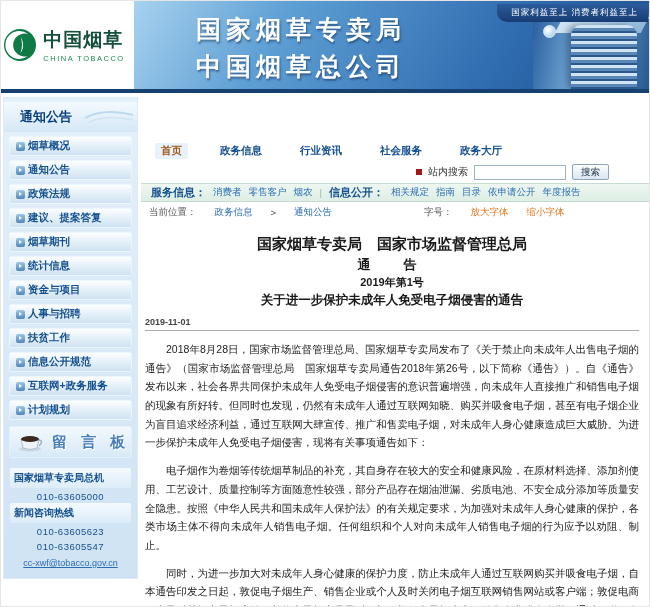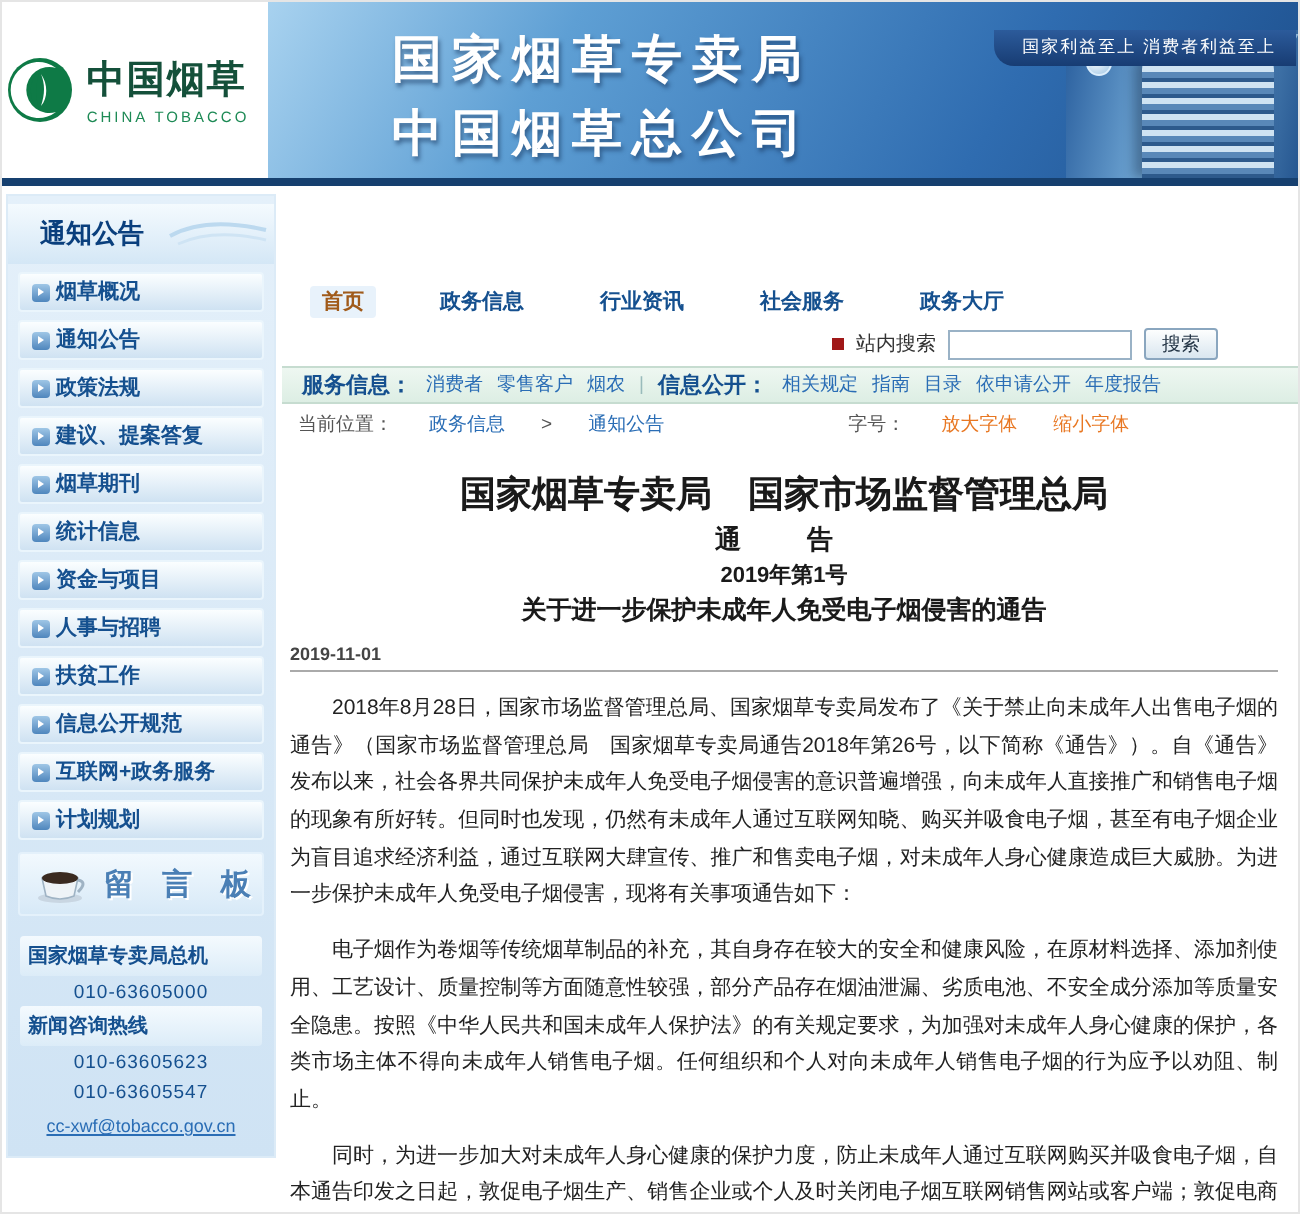--- a/index.html
+++ b/index.html
@@ -10,21 +10,21 @@
   .header { position:relative; width:650px; height:92px; background:#fff; border-bottom:4px solid #16406f; }
   .logo-area { position:absolute; left:0; top:0; width:126px; height:88px; background:#fff; display:flex; align-items:center; justify-content:center; gap:6px; }
   .logo-emblem { width:34px; height:34px; flex:0 0 auto; }
   .logo-text .cn { font-size:19px; font-weight:bold; color:#14503a; letter-spacing:1px; }
   .logo-text .en { font-size:7.5px; color:#1d8a55; letter-spacing:1.5px; margin-top:1px; }
   .banner { position:absolute; left:133px; top:0; right:0; height:88px;
             background:linear-gradient(120deg,#a8d2ef 0%,#5e9fd4 28%,#2f6cb0 70%,#1d4f8c 100%); overflow:hidden; }
   .banner-titles { position:absolute; left:62px; top:12px; color:#fff; font-weight:bold; text-shadow:1px 2px 2px rgba(20,50,90,.55); }
   .banner-titles .t1 { font-size:25px; letter-spacing:5px; }
   .banner-titles .t2 { font-size:25px; letter-spacing:5px; margin-top:4px; }
-  .slogan { position:absolute; top:14px; right:3px; background:linear-gradient(#2c5b9b,#173c73); color:#fff; font-size:8.5px; letter-spacing:1px; padding:3px 10px 3px 14px; border-radius:0 0 0 10px; }
+  .slogan { position:absolute; top:3px; right:3px; background:linear-gradient(#2c5b9b,#173c73); color:#fff; font-size:8.5px; letter-spacing:1px; padding:3px 10px 3px 14px; border-radius:0 0 0 10px; }
   .building { position:absolute; right:0; top:14px; width:118px; height:74px;
               background:linear-gradient(100deg,#2a5f9e 0%,#7db4de 45%,#23548e 100%); }
   .building .tower { position:absolute; right:14px; top:10px; width:66px; height:64px; border-radius:10px 10px 0 0;
               background:repeating-linear-gradient(#cfe3f2 0 3px,#5988b8 3px 6px,#2d5a8c 6px 8px); box-shadow:-4px 0 6px rgba(10,30,60,.4); }
   .building .roof { position:absolute; right:6px; top:2px; width:86px; height:16px; background:linear-gradient(95deg,#e8f3fb,#9cc2e2); transform:skewX(-28deg); opacity:.85; }
   .building .dot { position:absolute; left:10px; top:10px; width:13px; height:13px; border-radius:50%; background:radial-gradient(circle at 35% 35%,#ffffff,#9cc4e4); border:1px solid #dceefc; }
 
   
   .sidebar { position:absolute; left:2px; top:96px; width:135px; background:linear-gradient(#e4f0fa,#cfe3f4); padding:4px 0 10px; border:1px solid #dcebf7; }
   .sb-header { position:relative; height:30px; line-height:30px; padding-left:16px; font-size:13px; font-weight:bold; color:#0a3f7d;
@@ -59,21 +59,21 @@
   .services .svc-link { color:#2a6db5; cursor:pointer; }
   .services .sep { color:#9bb; }
   .crumbrow { display:flex; align-items:center; gap:18px; padding:4px 0 4px 8px; font-size:9.5px; color:#555; }
   .crumbrow .crumb-link { color:#2a6db5; cursor:pointer; }
   .crumbrow .fontsize-link { color:#e87722; cursor:pointer; }
   .crumbrow .gap { width:56px; }
 
   
   .article { padding:12px 10px 0 4px; color:#222; }
   .a-title { text-align:center; font-weight:bold; color:#1a1a1a; }
-  .a-title .l1 { font-size:18px;font-family:Liberation Mono, monospace; }
+  .a-title .l1 { font-size:15px;font-family:Liberation Mono, monospace; }
   .a-title .l2 { font-size:13px; letter-spacing:10px; margin-top:2px; }
   .a-title .l3 { font-size:11px; margin-top:1px; }
   .a-title .l4 { font-size:12.5px; margin-top:2px; }
   .a-date { text-align:left; font-size:9px; font-weight:bold; color:#444; padding:8px 6px 3px 0; }
   .a-rule { border:none; border-top:1px solid #aaa; margin:0 0 6px; }
   .article p { font-size:10.5px; line-height:1.78; text-indent:2em; text-align:justify; margin-top:9px; }
 </style>
 </head>
 <body>
 

